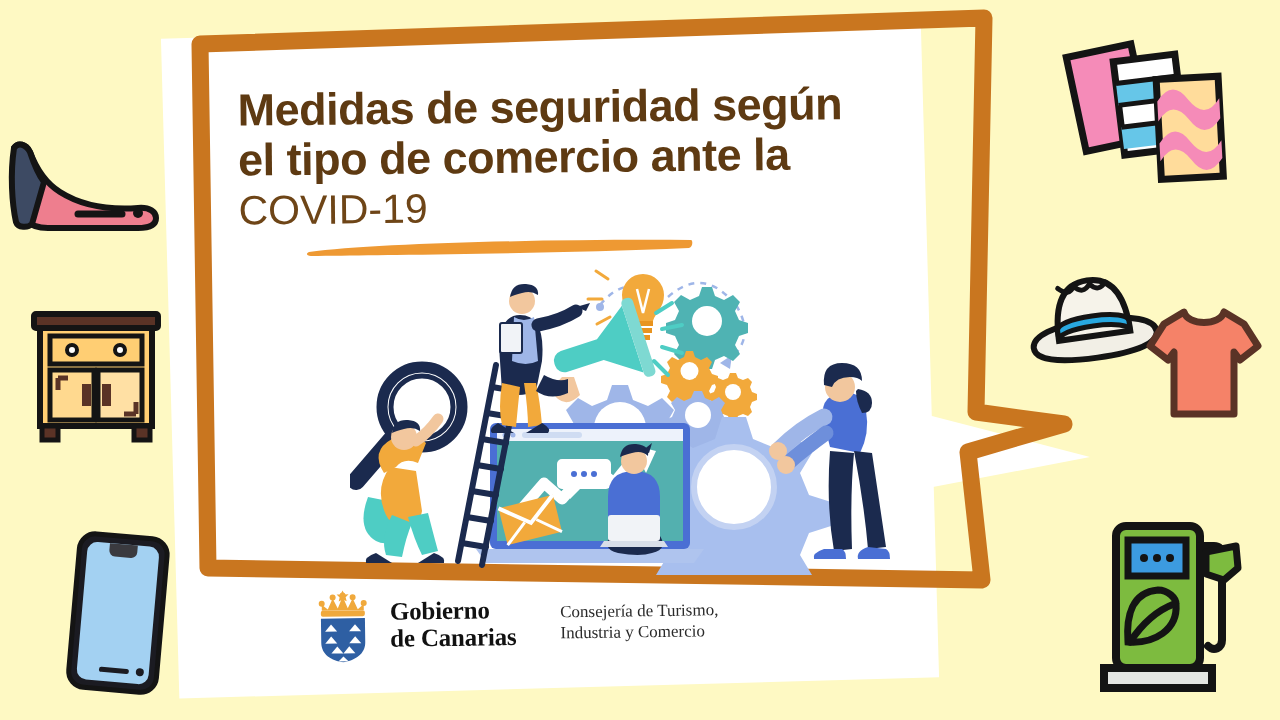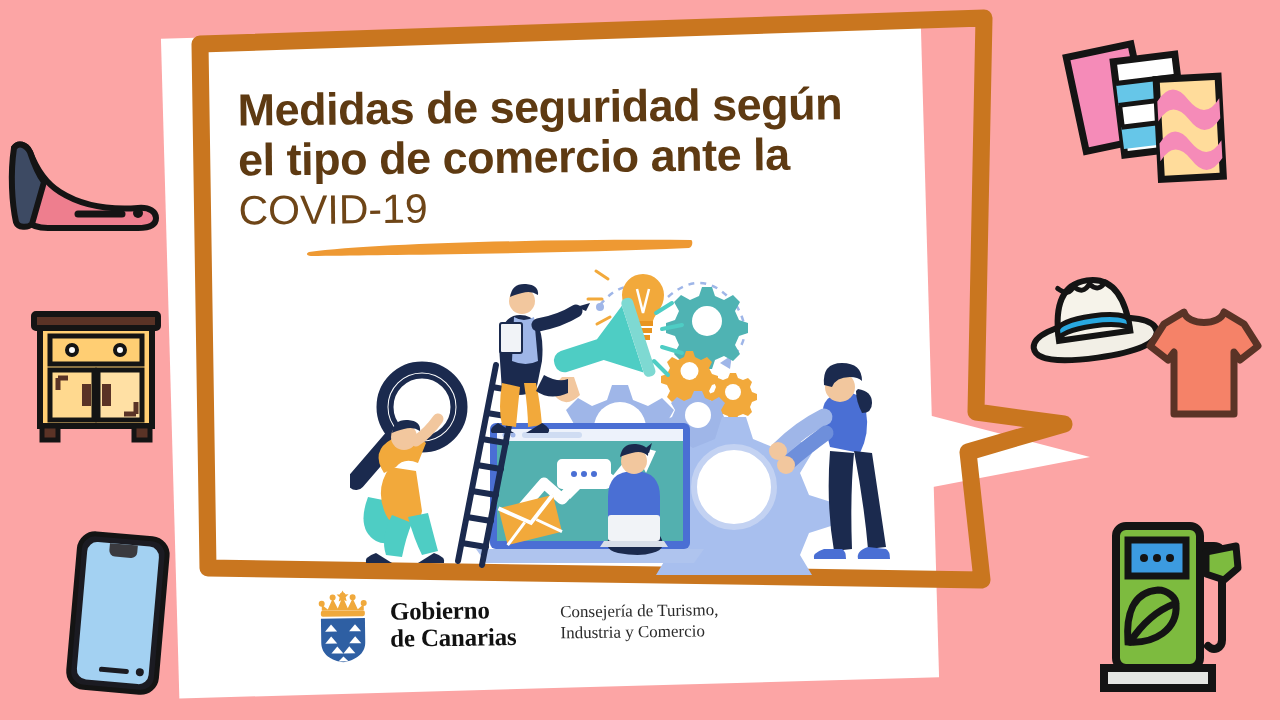--- a/index.html
+++ b/index.html
@@ -4,21 +4,21 @@
 <style>
   * { box-sizing: border-box; margin: 0; padding: 0; }
   html, body {
     width: 1280px; height: 720px;
     overflow: hidden;
     font-family: "Liberation Sans", sans-serif;
   }
   #stage {
     position: relative;
     width: 1280px; height: 720px;
-    background: #fca5a5;
+    background: #fef9c3;
     overflow: hidden;
   }
 
   
   .white-card {
     position: absolute;
     left: 170px; top: 28px;
     width: 760px; height: 660px;
     background: #FFFFFF;
     transform: rotate(-1.6deg);

